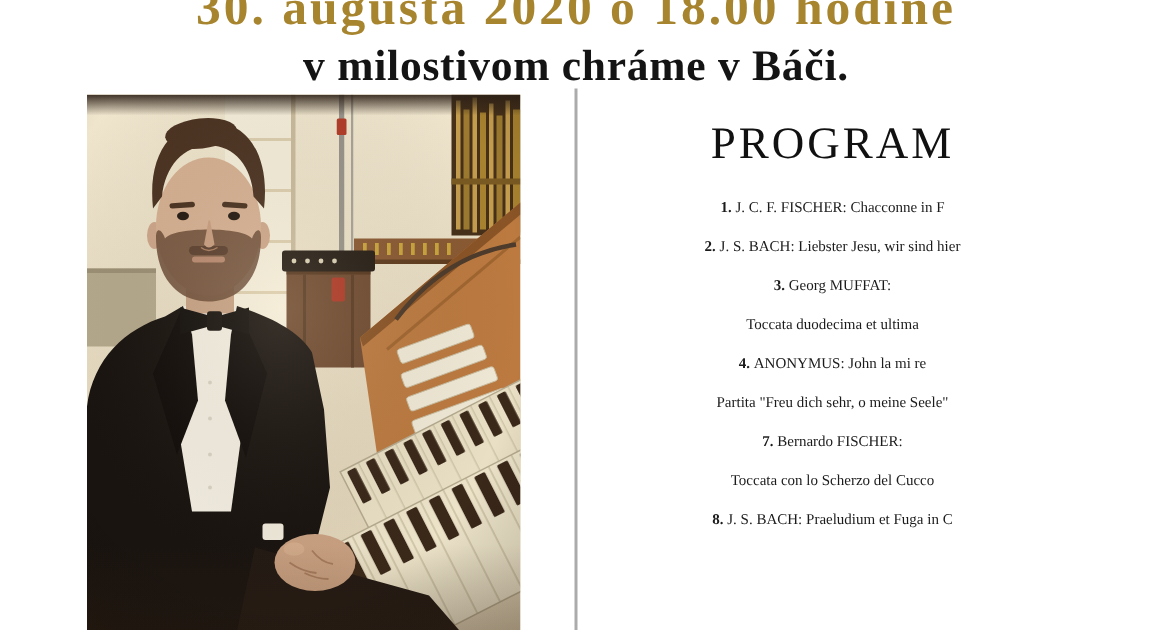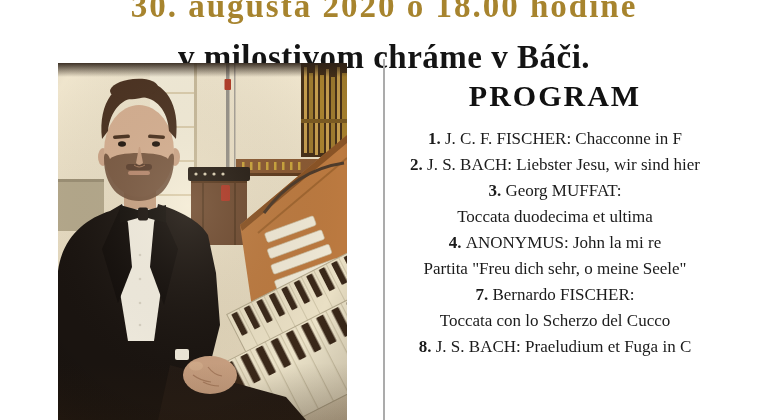--- a/index.html
+++ b/index.html
@@ -7,43 +7,43 @@
     position:relative;width:768px;height:420px;overflow:hidden;background:#fff;
     font-family:"Liberation Serif","DejaVu Serif",serif;
   }
   
   .header{position:absolute;left:0;top:0;width:768px;text-align:center;}
   .date-line{
     font-weight:bold;font-size:33px;line-height:38px;letter-spacing:2px;
     color:#a7842e;margin-top:-13px;white-space:nowrap;
   }
   .venue-line{
-    font-weight:bold;font-size:33px;line-height:34px;letter-spacing:.5px;
-    color:#141414;margin-top:15px;white-space:nowrap;
+    font-weight:bold;font-size:29px;line-height:34px;letter-spacing:.5px;
+    color:#141414;margin-top:2px;white-space:nowrap;
   }
   
   .photo{
     position:absolute;left:58px;top:63px;width:289px;height:357px;
     margin:0;overflow:hidden;background:#e9dec6;
   }
   .photo svg{display:block;width:289px;height:357px;}
   
   .divider{
     position:absolute;left:383px;top:59px;width:2px;height:361px;background:#ababab;
   }
   
   .program{
     position:absolute;left:385px;top:0;width:340px;text-align:center;color:#1b1b1b;
   }
   .program-title{
-    margin:78px 0 12px 0;font-size:30px;line-height:36px;font-weight:bold;
+    margin:78px 0 12px 0;font-size:30px;line-height:36px;font-weight:normal;
     letter-spacing:2px;color:#111;
   }
   .program-list{margin-top:8px;}
-  .pline{font-size:17px;line-height:26px;white-space:nowrap;}
+  .pline{font-size:10px;line-height:26px;white-space:nowrap;}
   .pline b{font-weight:bold;}
 </style>
 </head>
 <body>
 
 <div class="page">
 
   <div class="header">
     <div class="date-line" style="color: rgb(167, 132, 46);">30. augusta 2020 o 18.00 hodine</div>
     <div class="venue-line" style="color: rgb(20, 20, 20);">v milostivom chráme v Báči.</div>

